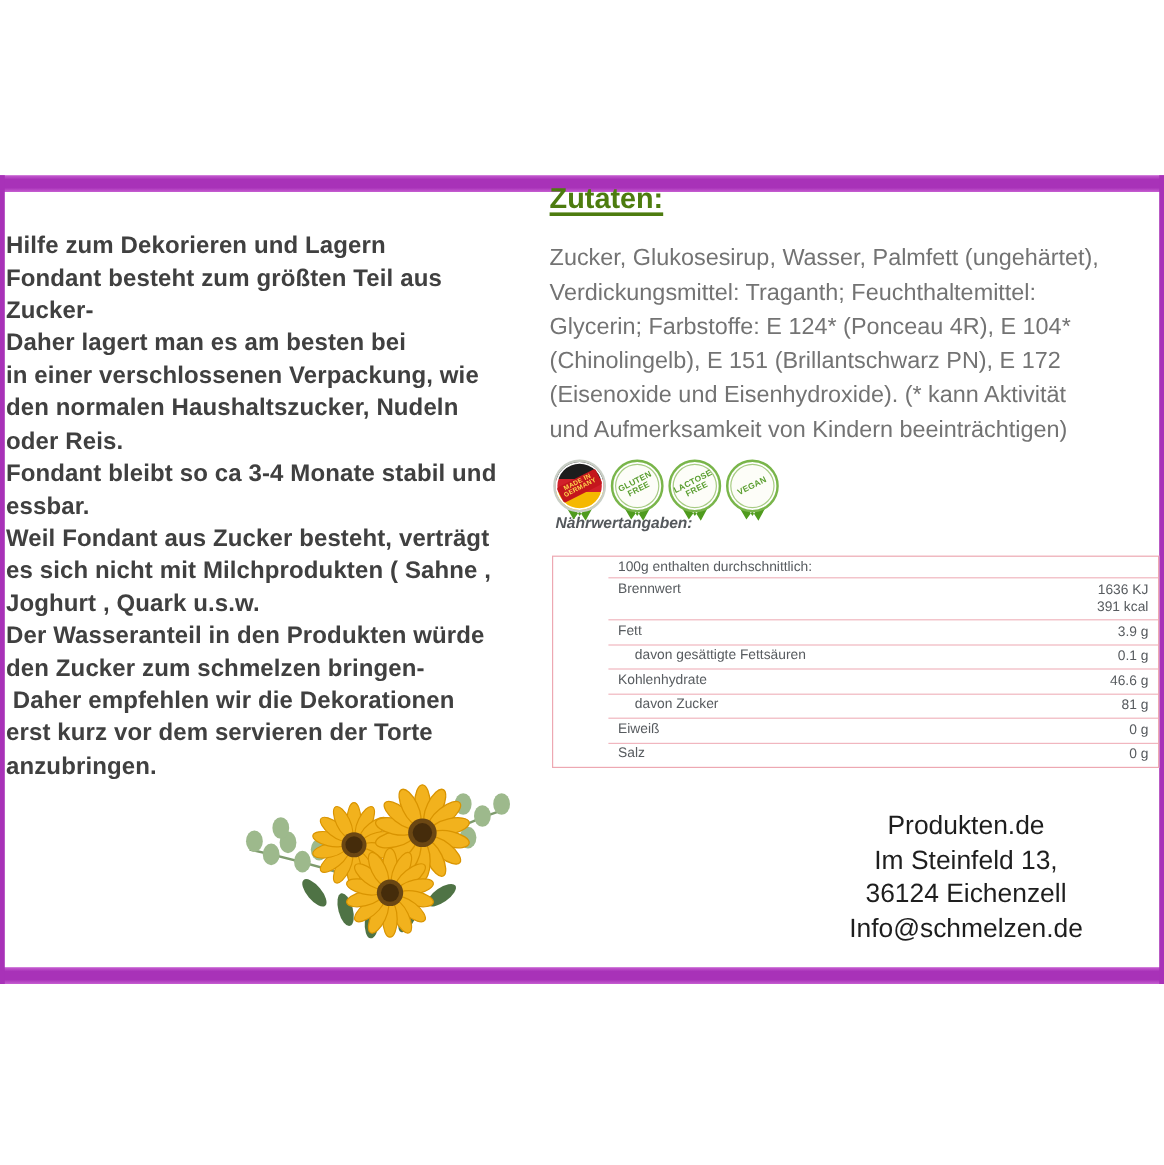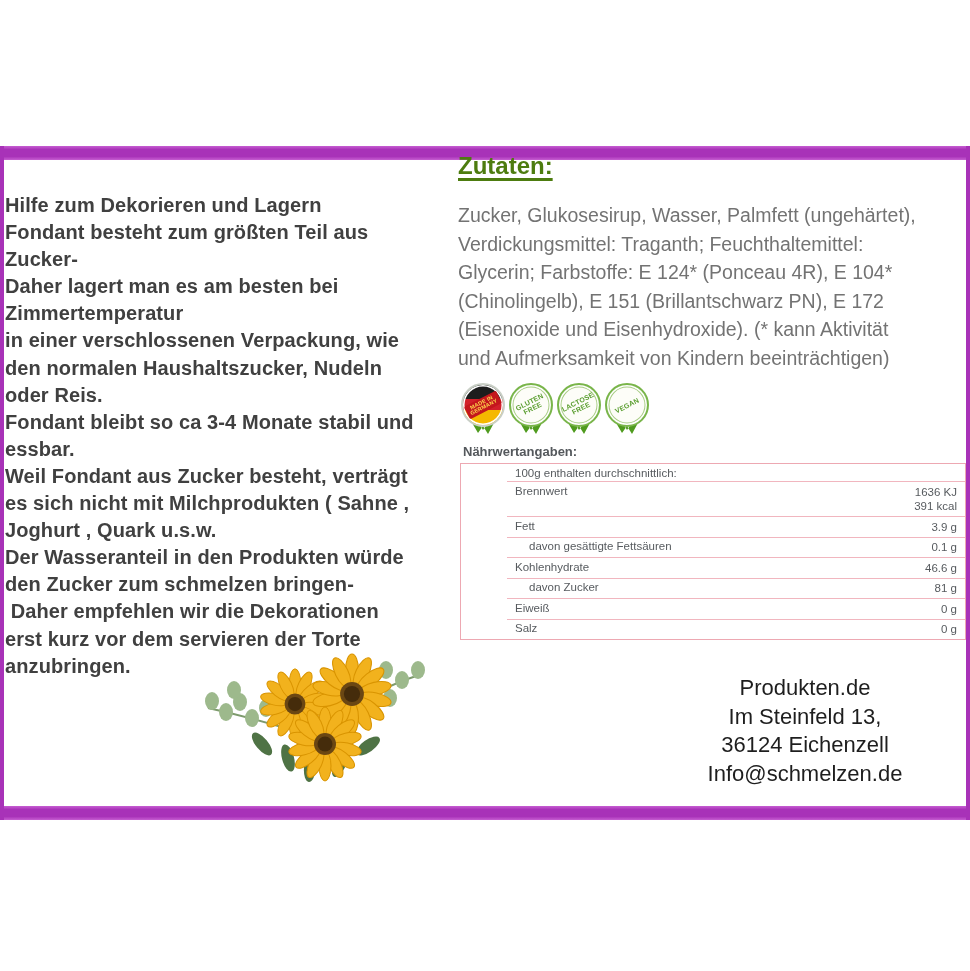--- a/index.html
+++ b/index.html
@@ -67,22 +67,22 @@
     box-shadow:inset 0 0 0 1.5px #ffffff;
   }
   .badge-circle.germany .badge-label{
     background:#c4161d;color:#ffd74d;font-size:5.5px;line-height:5.5px;
     padding:1.5px 3px;border-radius:2px;
   }
   .badge-ribbon{margin-top:-6px;z-index:1;}
 
   
   .nutrition-heading{
-    position:absolute;left:463px;top:444px;
-    font-size:13px;font-weight:600;color:#54585c;
+    position:absolute;left:463px;top:428px;
+    font-size:13px;font-weight:600;color:#54585c;font-style:italic;
   }
   .nutrition-table{
     position:absolute;left:460px;top:463px;width:506px;
     border:1px solid var(--table_border);
     background:#fff;
     font-size:11.5px;color:#575b5f;
     box-sizing:border-box;
     padding-left:46px;
   }
   .nt-row{
@@ -111,21 +111,20 @@
   <div class="bar-h bar-top"></div>
   <div class="bar-h bar-bottom"></div>
   <div class="bar-v bar-left"></div>
   <div class="bar-v bar-right"></div>
 
   <div class="left-text">
       <div class="left-line">Hilfe zum Dekorieren und Lagern</div>
       <div class="left-line">Fondant besteht zum größten Teil aus</div>
       <div class="left-line">Zucker-</div>
       <div class="left-line">Daher lagert man es am besten bei</div>
-      <div class="left-line">Zimmertemperatur</div>
       <div class="left-line">in einer verschlossenen Verpackung, wie</div>
       <div class="left-line">den normalen Haushaltszucker, Nudeln</div>
       <div class="left-line">oder Reis.</div>
       <div class="left-line">Fondant bleibt so ca 3-4 Monate stabil und</div>
       <div class="left-line">essbar.</div>
       <div class="left-line">Weil Fondant aus Zucker besteht, verträgt</div>
       <div class="left-line">es sich nicht mit Milchprodukten ( Sahne ,</div>
       <div class="left-line">Joghurt , Quark u.s.w.</div>
       <div class="left-line">Der Wasseranteil in den Produkten würde</div>
       <div class="left-line">den Zucker zum schmelzen bringen-</div>

